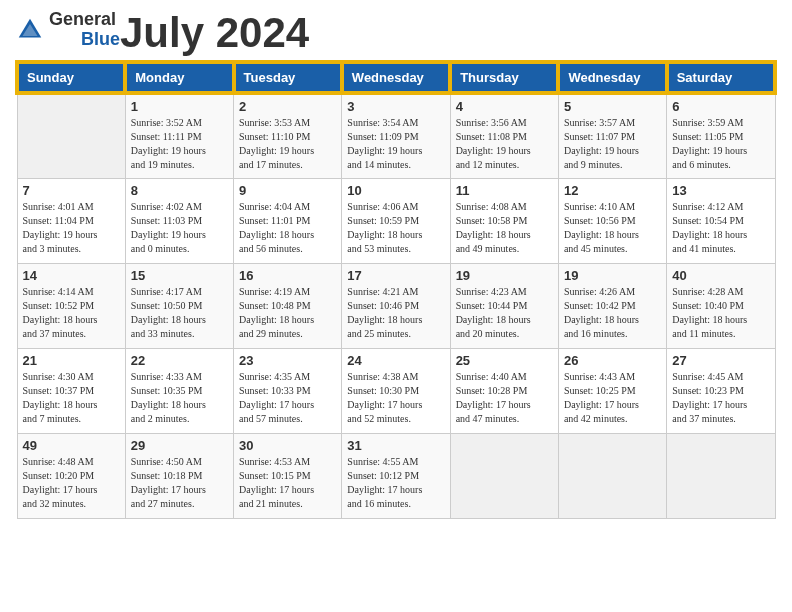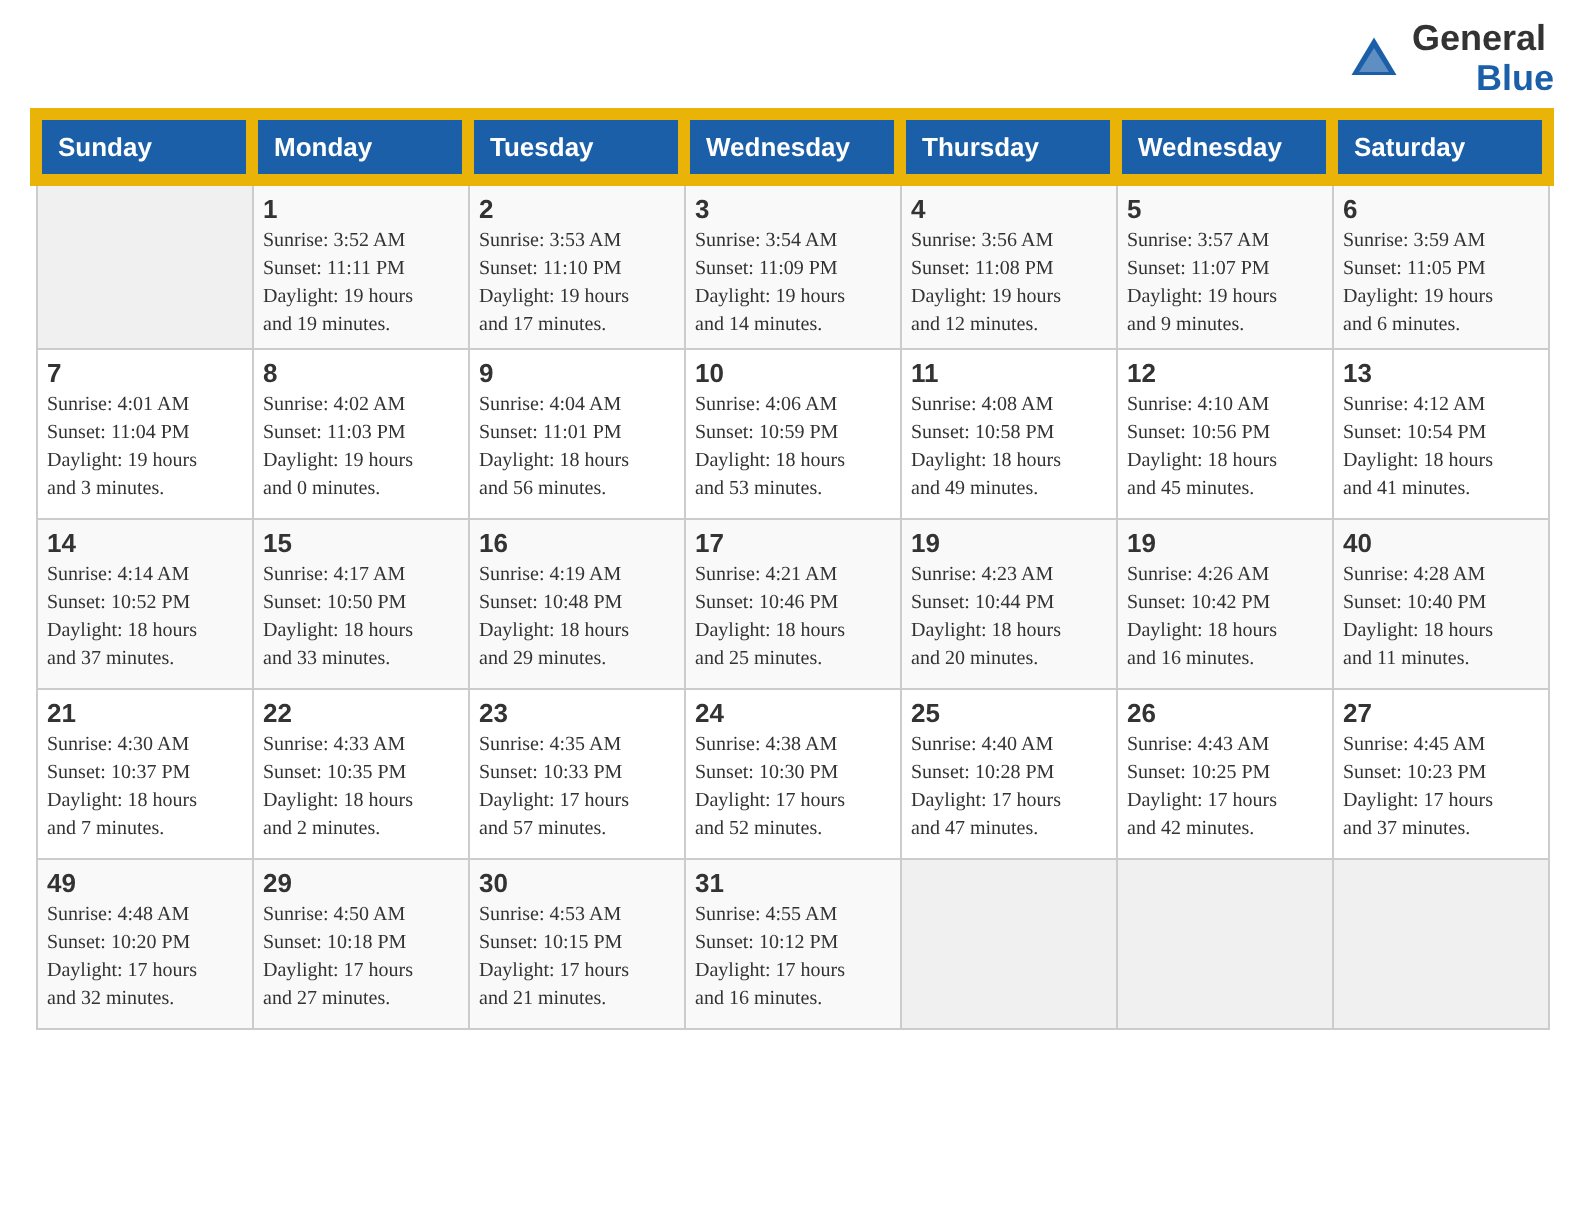--- a/index.html
+++ b/index.html
@@ -6,21 +6,21 @@
     body {
       font-family: Arial, sans-serif;
       background: #fff;
       width: 792px;
       min-height: 612px;
       padding: 10px 15px;
     }
     .header {
       display: flex;
       align-items: flex-start;
-      justify-content: flex-end;
+      justify-content: flex-start;
       margin-bottom: 4px;
     }
     .logo {
       display: flex;
       align-items: center;
       gap: 4px;
     }
     .logo-text {
       display: flex;
       flex-direction: column;
@@ -60,21 +60,21 @@
       border-collapse: collapse;
       font-size: 11px;
     }
     thead tr th {
       background-color: #1a5fa8;
       color: #fff;
       padding: 6px 8px;
       text-align: left;
       font-size: 13px;
       font-weight: bold;
-      border: 6px solid #eab308;
+      border: 4px solid #eab308;
     }
     tbody tr td {
       border: 1px solid #ccc;
       padding: 4px 5px;
       vertical-align: top;
       height: 85px;
       width: calc(100% / 7);
     }
     tbody tr:nth-child(odd) td {
       background-color: #f9f9f9;
@@ -107,20 +107,21 @@
     <svg class="logo-icon" viewBox="0 0 40 40">
       <polygon points="20,5 35,30 5,30" fill="#1a5fa8"></polygon>
       <polygon points="20,12 30,28 10,28" fill="#fff" opacity="0.3"></polygon>
     </svg>
     <div class="logo-text">
       <span class="logo-general">General</span>
       <span class="logo-blue">Blue</span>
     </div>
   </div>
   <div class="title-block">
+    <div class="month-year">July 2024</div>
   </div>
 </div>
 
 <table>
   <thead>
     <tr>
     <th>Sunday</th>
         <th>Monday</th>
         <th>Tuesday</th>
         <th>Wednesday</th>

